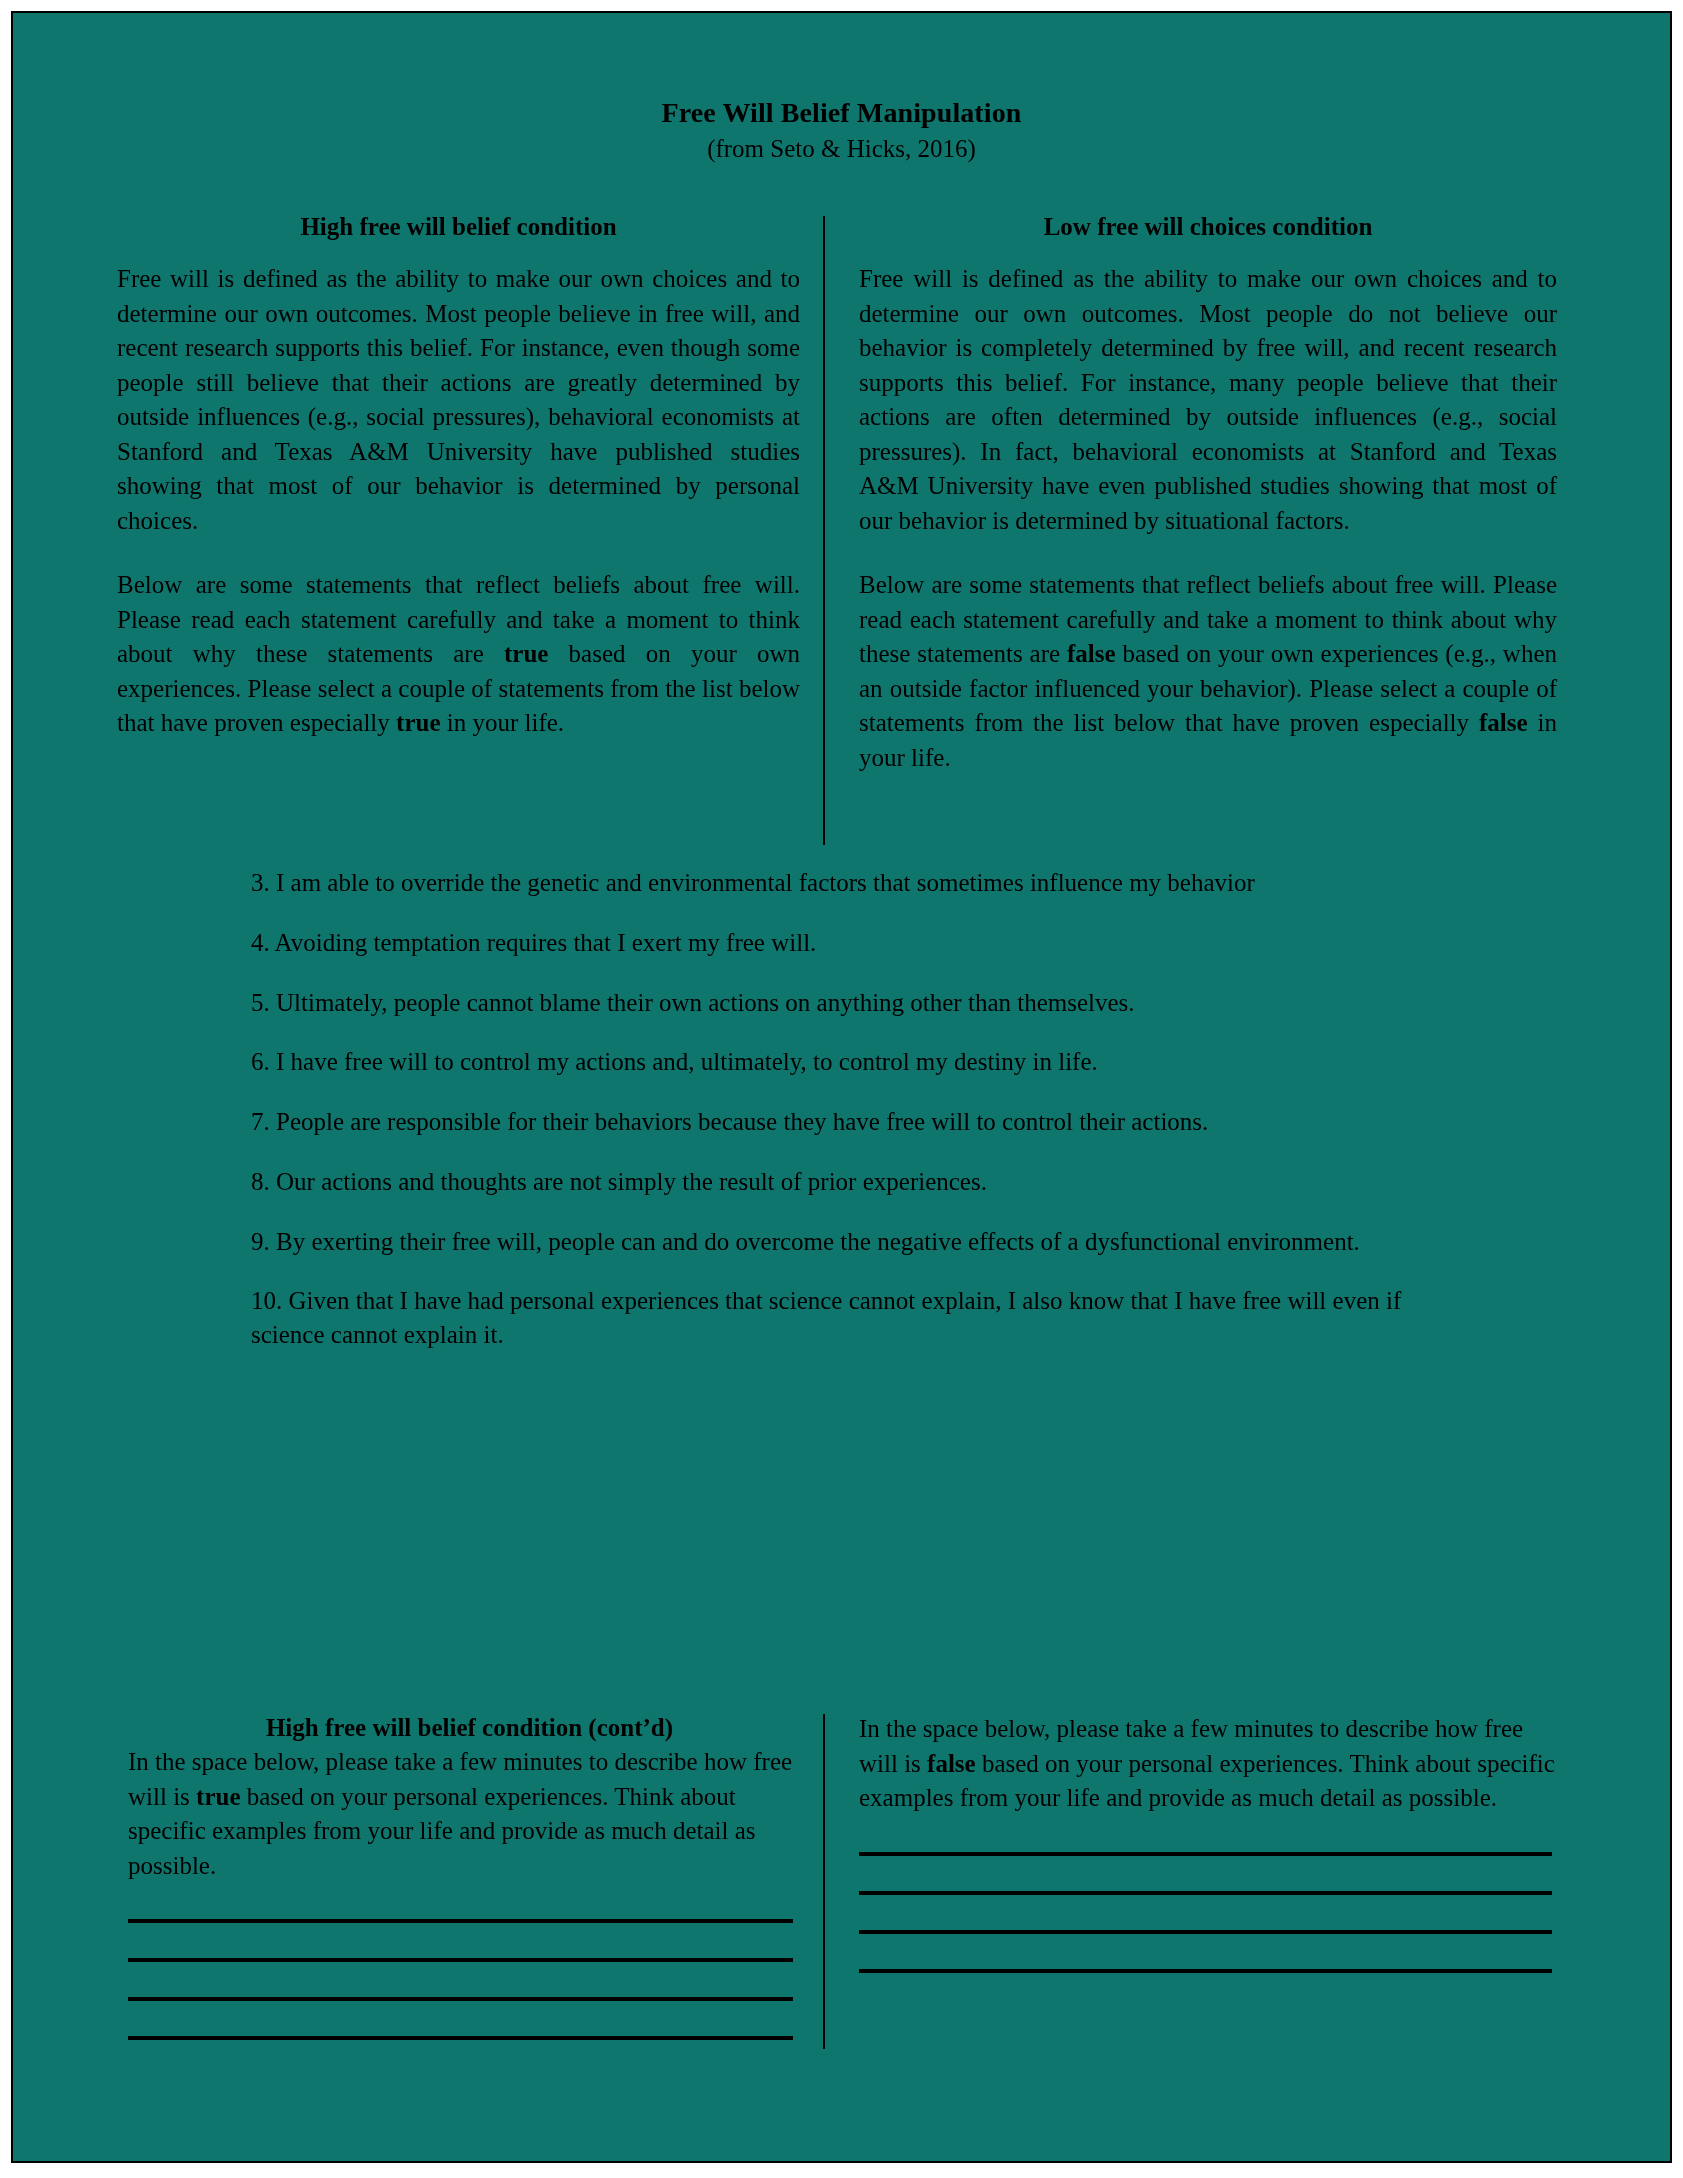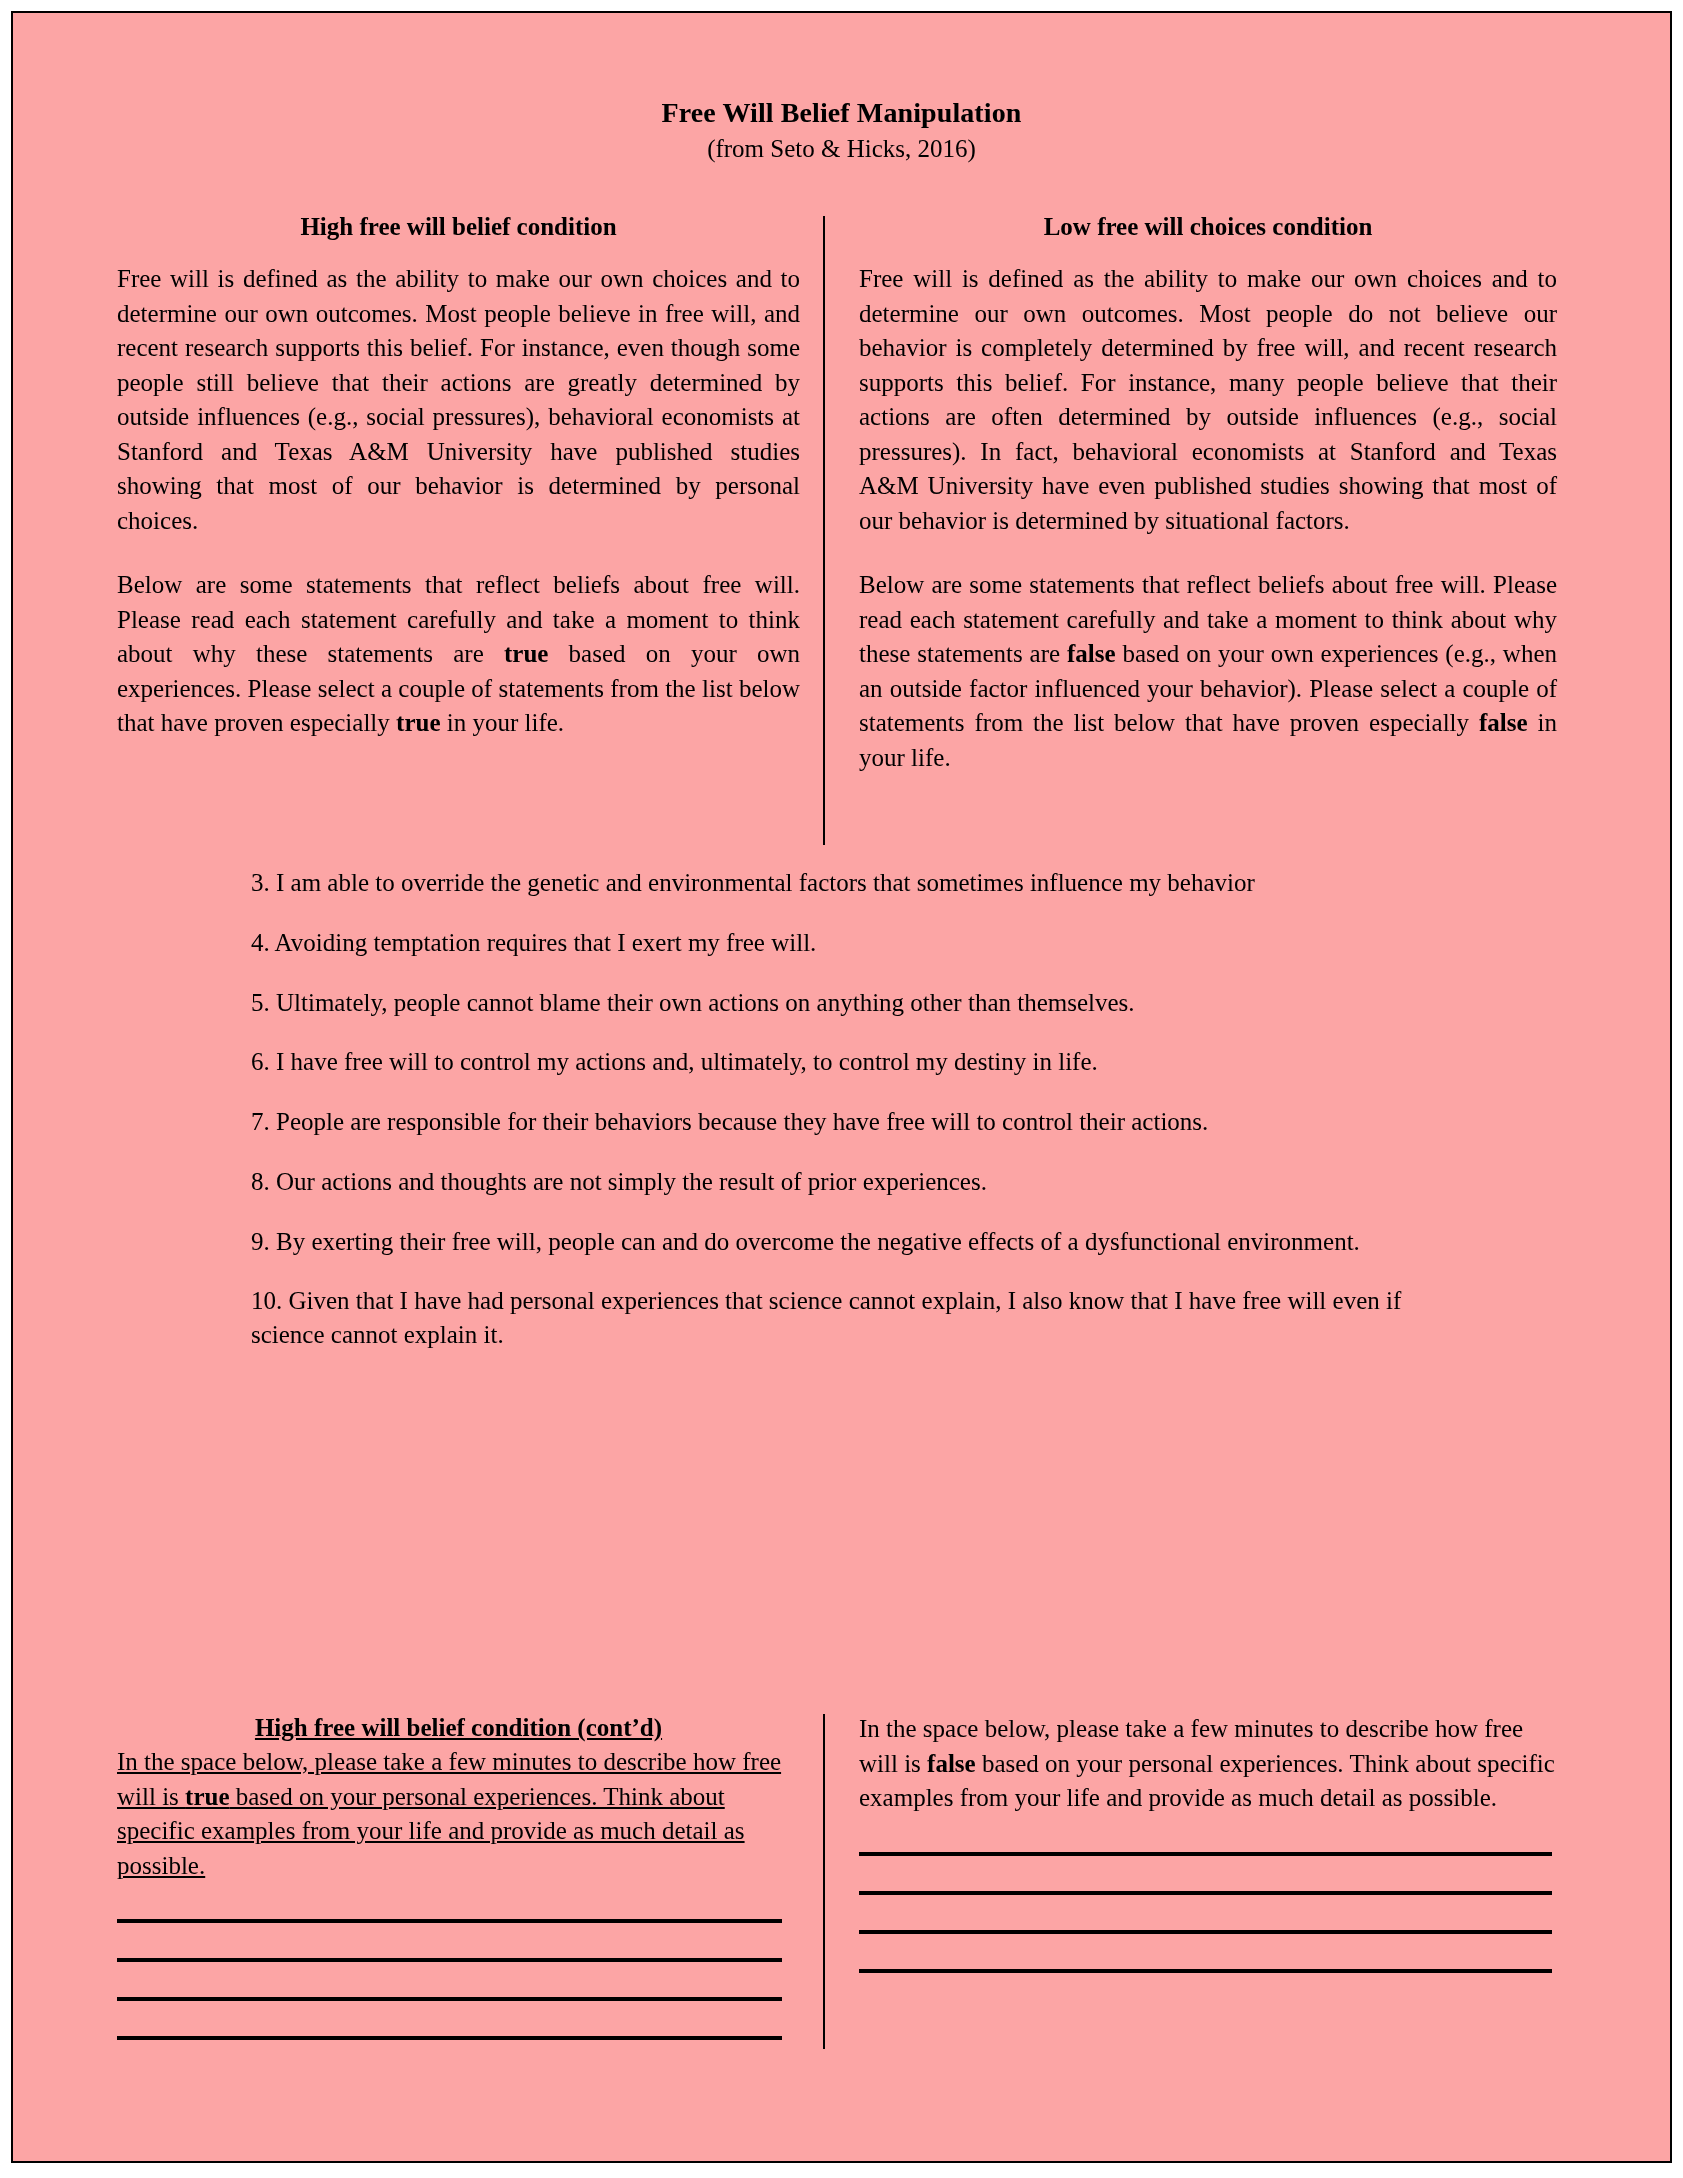--- a/index.html
+++ b/index.html
@@ -17,21 +17,21 @@
   }
 
   .page {
     position: absolute;
     left: 11px;
     top: 11px;
     width: 1661px;
     height: 2152px;
     border: 2px solid #000000;
     box-sizing: border-box;
-    background: #fca5a5;
+    background: #0f766e;
   }
 
   
   .title-block {
     position: absolute;
     left: 0;
     top: 84px;
     width: 100%;
     text-align: center;
   }
@@ -122,24 +122,23 @@
 
   
   .contd-wrap {
     position: absolute;
     left: 0;
     top: 1699px;
     width: 100%;
   }
   .contd-left {
     position: absolute;
-    left: 104px;
+    left: 115px;
     top: 0;
     width: 683px;
-    text-decoration: underline;
   }
   .contd-right {
     position: absolute;
     left: 846px;
     top: 0;
     width: 698px;
   }
   .contd-head {
     font-size: 25px;
     font-weight: bold;

